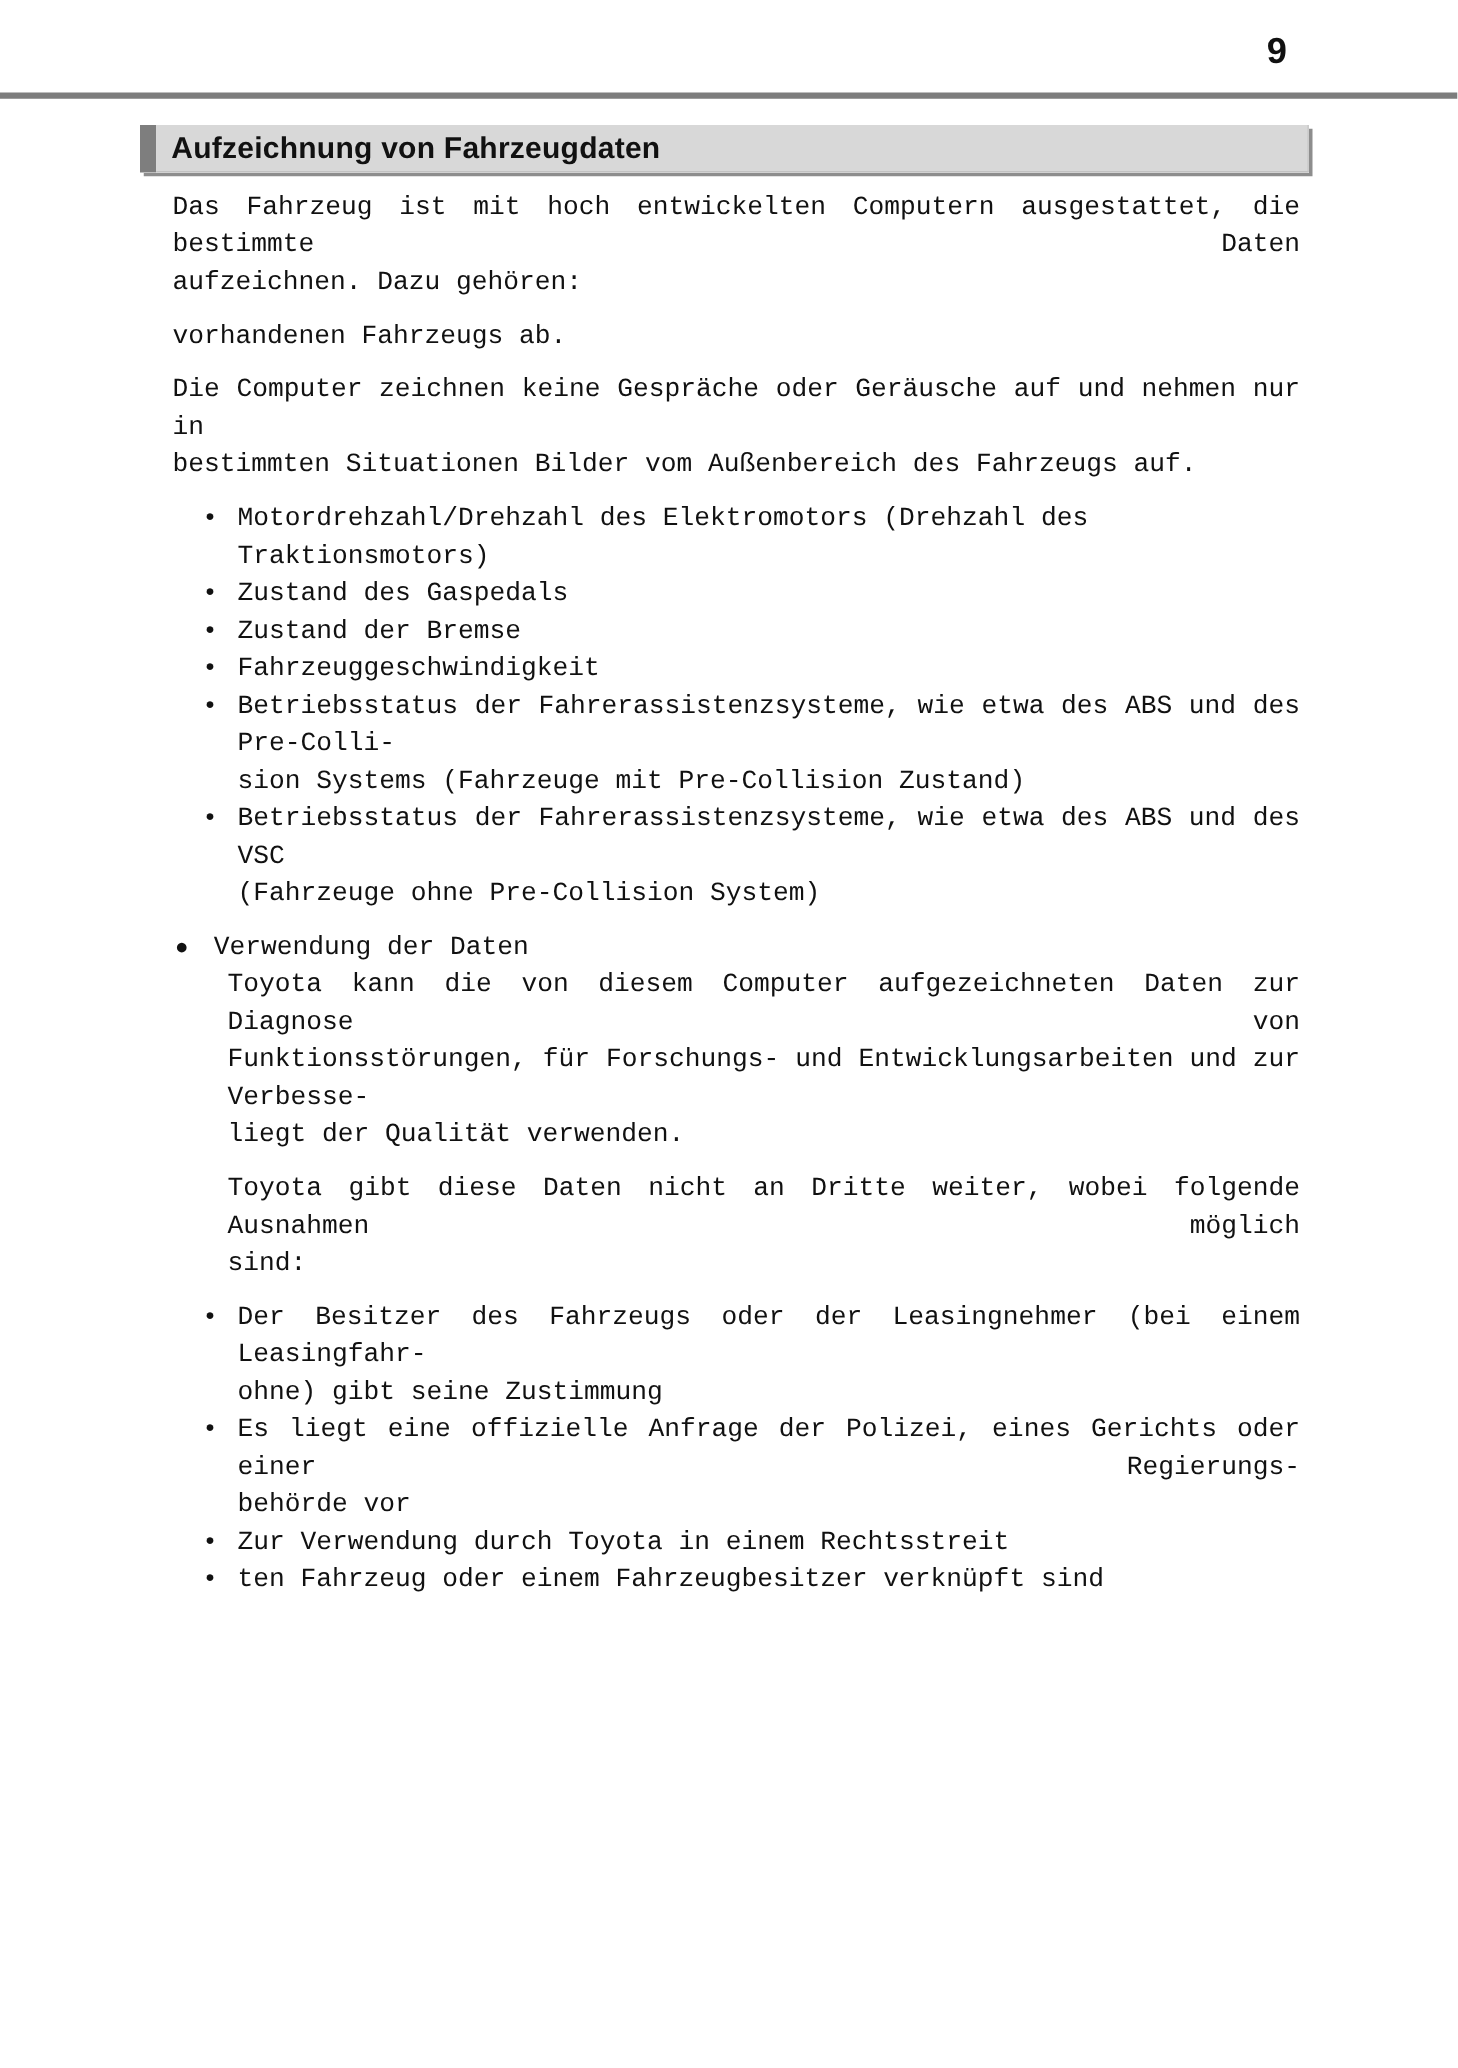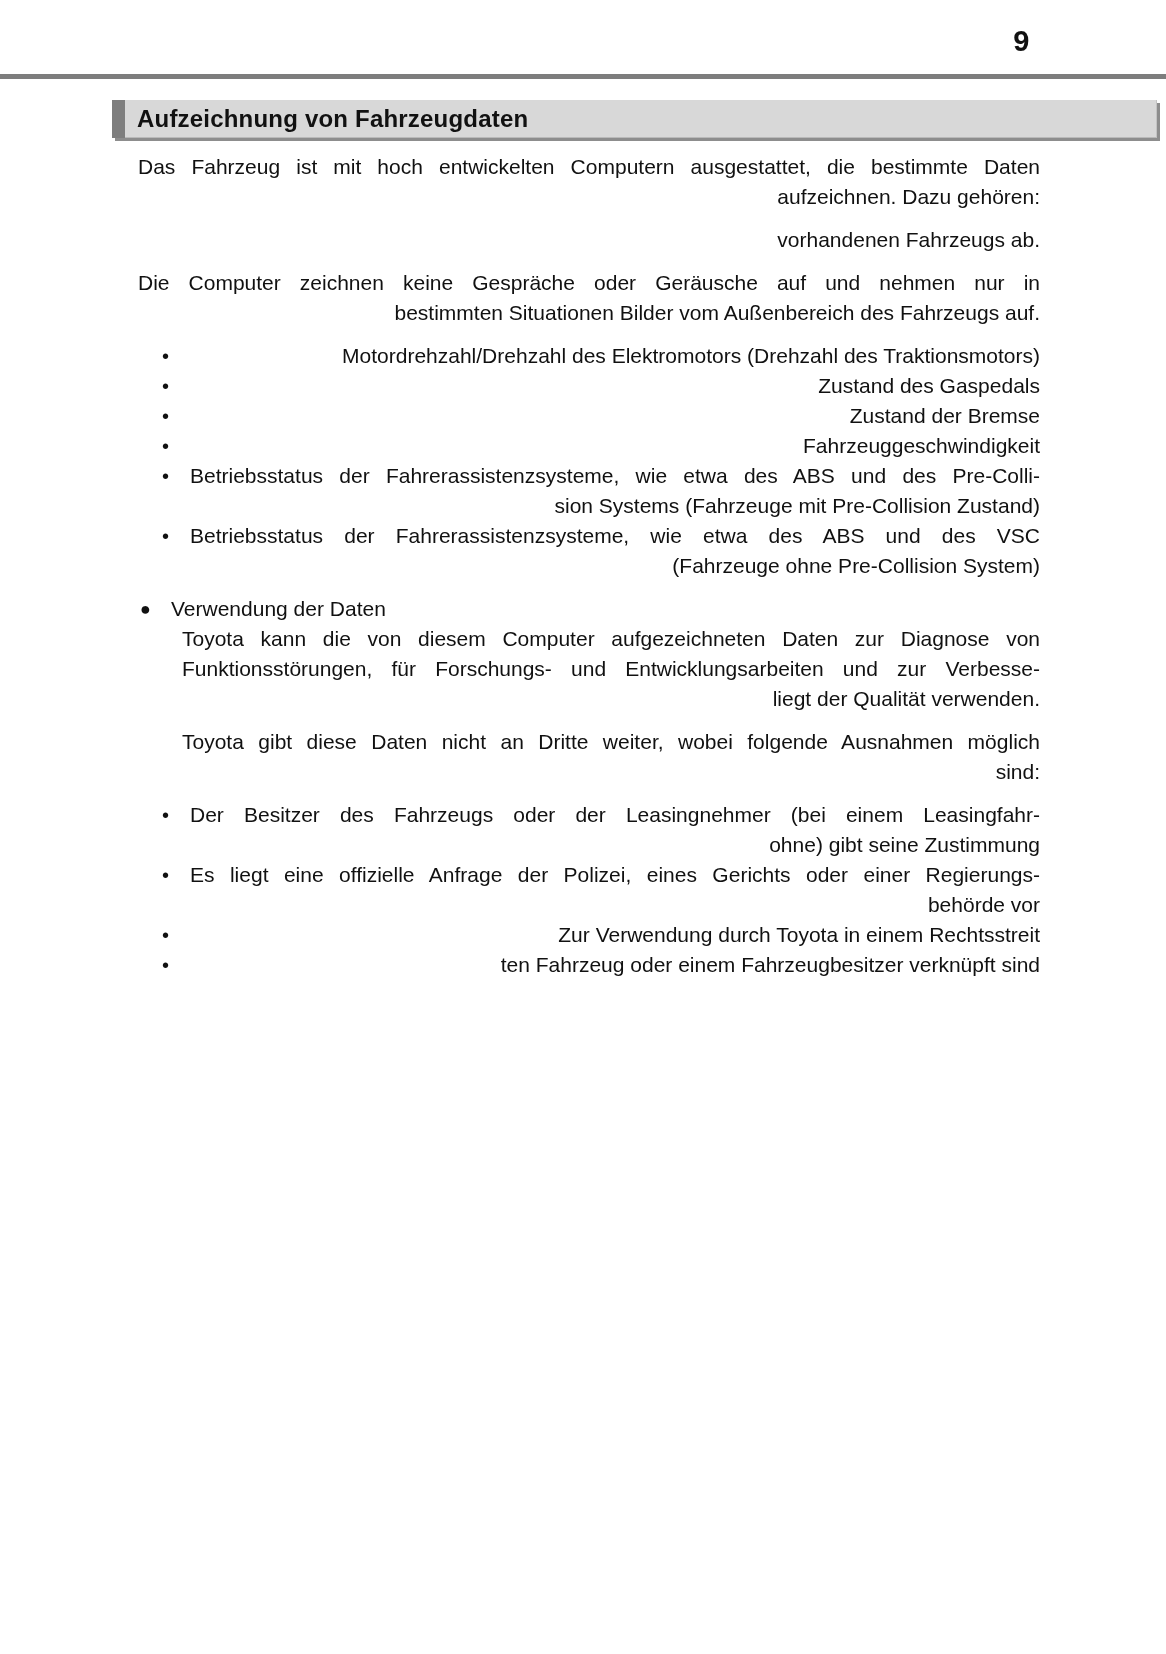--- a/index.html
+++ b/index.html
@@ -28,21 +28,21 @@
   .top-rule {
     margin-top: 18px;
     height: 5px;
     width: 100%;
     background: var(--rule, #7d7d7d);
   }
 
   
   .section-header {
     margin: 21px 0 0 112px;
-    width: 1045px;
+    width: 935px;
     display: flex;
     align-items: stretch;
     box-shadow: 3px 3px 0 var(--header-shadow, #8d8d8d);
   }
   .section-header .accent {
     flex: none;
     width: 13px;
     background: var(--header-accent, #7e7e7e);
   }
   .section-header .title {
@@ -57,25 +57,26 @@
     padding: 4px 10px 4px 12px;
     letter-spacing: 0.2px;
   }
 
   
   .content {
     margin: 14px 0 0 138px;
     width: 902px;
     font-size: 21px;
     line-height: 30px;
+    font-family: Liberation Mono, monospace;
   }
   .para { margin: 0 0 13px 0; }
   .para.indented { margin-left: 44px; }
 
-  .line { text-align: right; }
+  .line { text-align: left; }
   .line.fill {
     text-align: justify;
     text-align-last: justify;
   }
 
   .bullets {
     list-style: none;
     margin: 0 0 13px 0;
     padding: 0;
   }

